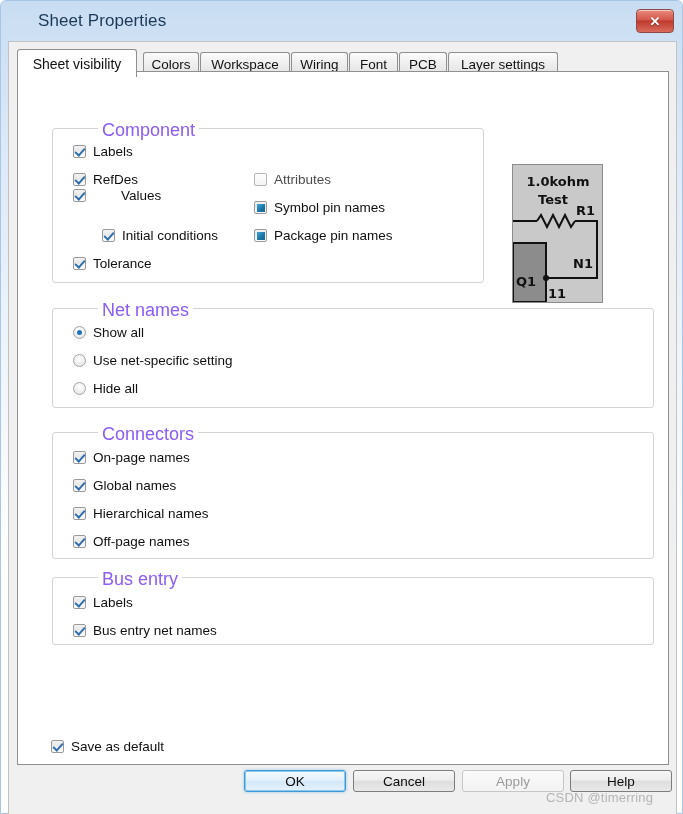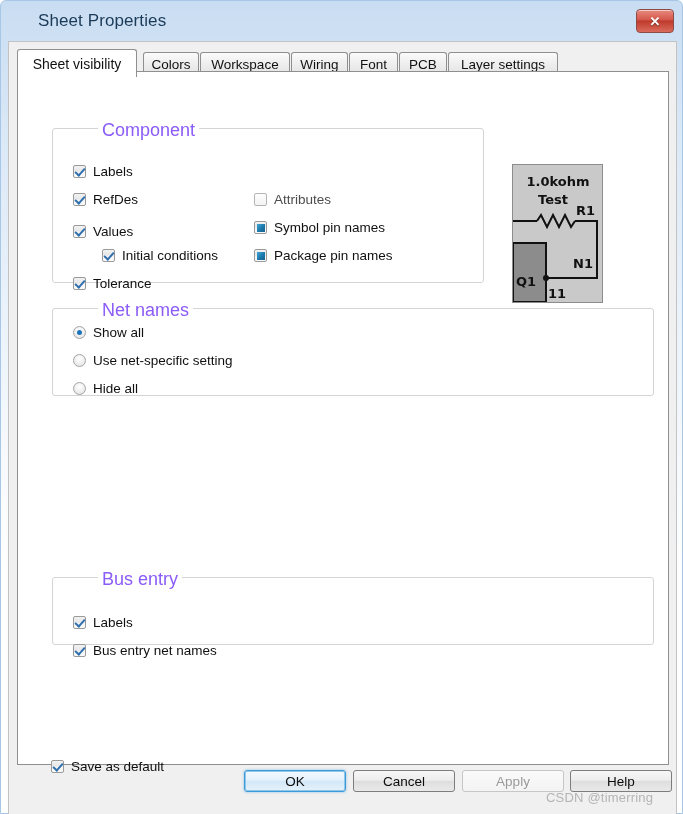--- a/index.html
+++ b/index.html
@@ -145,21 +145,20 @@
     margin-left: 36px;
   }
 
   
   .chk-row {
     position: absolute;
     display: flex;
     align-items: center;
     cursor: pointer;
     white-space: nowrap;
-    margin-top: 20px;
   }
   .cb {
     width: 13px;
     height: 13px;
     box-sizing: border-box;
     border: 1px solid #9a9a9a;
     border-radius: 2px;
     background: linear-gradient(to bottom, #f2f2f2 0%, #e6e6e6 48%, #f4f4f4 52%, #fafafa 100%);
     position: relative;
     flex: none;
@@ -328,21 +327,21 @@
         <div class="group-title">Component</div>
 
         <div class="chk-row" style="left:20px;top:16px;">
           <span class="cb checked"></span>
           <span class="chk-label">Labels</span>
         </div>
         <div class="chk-row" style="left:20px;top:44px;">
           <span class="cb checked"></span>
           <span class="chk-label">RefDes</span>
         </div>
-        <div class="chk-row" style="left:20px;top:76px;">
+        <div class="chk-row" style="left:20px;top:60px;gap:28px;">
           <span class="cb checked"></span>
           <span class="chk-label">Values</span>
         </div>
         <div class="chk-row" style="left:20px;top:100px;padding-left:29px;">
           <span class="cb checked"></span>
           <span class="chk-label">Initial conditions</span>
         </div>
         <div class="chk-row" style="left:20px;top:128px;justify-content:center;">
           <span class="cb checked"></span>
           <span class="chk-label">Tolerance</span>
@@ -379,37 +378,57 @@
 
           <text x="45" y="21" font-family="DejaVu Sans, sans-serif" font-size="13" font-weight="bold" fill="#111111" text-anchor="middle">1.0kohm</text>
           <text x="40" y="39" font-family="DejaVu Sans, sans-serif" font-size="13" font-weight="bold" fill="#111111" text-anchor="middle">Test</text>
           <text x="63" y="50" font-family="DejaVu Sans, sans-serif" font-size="13" font-weight="bold" fill="#111111">R1</text>
           <text x="60" y="103" font-family="DejaVu Sans, sans-serif" font-size="13" font-weight="bold" fill="#111111">N1</text>
           <text x="3" y="121" font-family="DejaVu Sans, sans-serif" font-size="13" font-weight="bold" fill="#111111">Q1</text>
           <text x="35" y="133" font-family="DejaVu Sans, sans-serif" font-size="13" font-weight="bold" fill="#111111">11</text>
         </svg>
       </div>
 
-      <div class="group" style="left:34px;top:236px;width:602px;height:88px;">
+      <div class="group" style="left:34px;top:236px;width:602px;height:100px;">
         <div class="group-title">Net names</div>
 
         <div class="rd-row" style="left:20px;top:17px;">
           <span class="rb selected"></span>
           <span class="chk-label">Show all</span>
         </div>
         <div class="rd-row" style="left:20px;top:45px;">
           <span class="rb"></span>
           <span class="chk-label">Use net-specific setting</span>
         </div>
         <div class="rd-row" style="left:20px;top:73px;">
           <span class="rb"></span>
           <span class="chk-label">Hide all</span>
         </div>
       </div>
 
+      <div class="group" style="left:34px;top:360px;width:602px;height:127px;">
+        <div class="group-title">Connectors</div>
+
+        <div class="chk-row" style="left:20px;top:18px;">
+          <span class="cb checked"></span>
+          <span class="chk-label">On-page names</span>
+        </div>
+        <div class="chk-row" style="left:20px;top:46px;">
+          <span class="cb checked"></span>
+          <span class="chk-label">Global names</span>
+        </div>
+        <div class="chk-row" style="left:20px;top:74px;">
+          <span class="cb checked"></span>
+          <span class="chk-label">Hierarchical names</span>
+        </div>
+        <div class="chk-row" style="left:20px;top:102px;">
+          <span class="cb checked"></span>
+          <span class="chk-label">Off-page names</span>
+        </div>
+      </div>
 
       <div class="group" style="left:34px;top:505px;width:602px;height:68px;">
         <div class="group-title">Bus entry</div>
 
         <div class="chk-row" style="left:20px;top:18px;">
           <span class="cb checked"></span>
           <span class="chk-label">Labels</span>
         </div>
         <div class="chk-row" style="left:20px;top:46px;">
           <span class="cb checked"></span>

